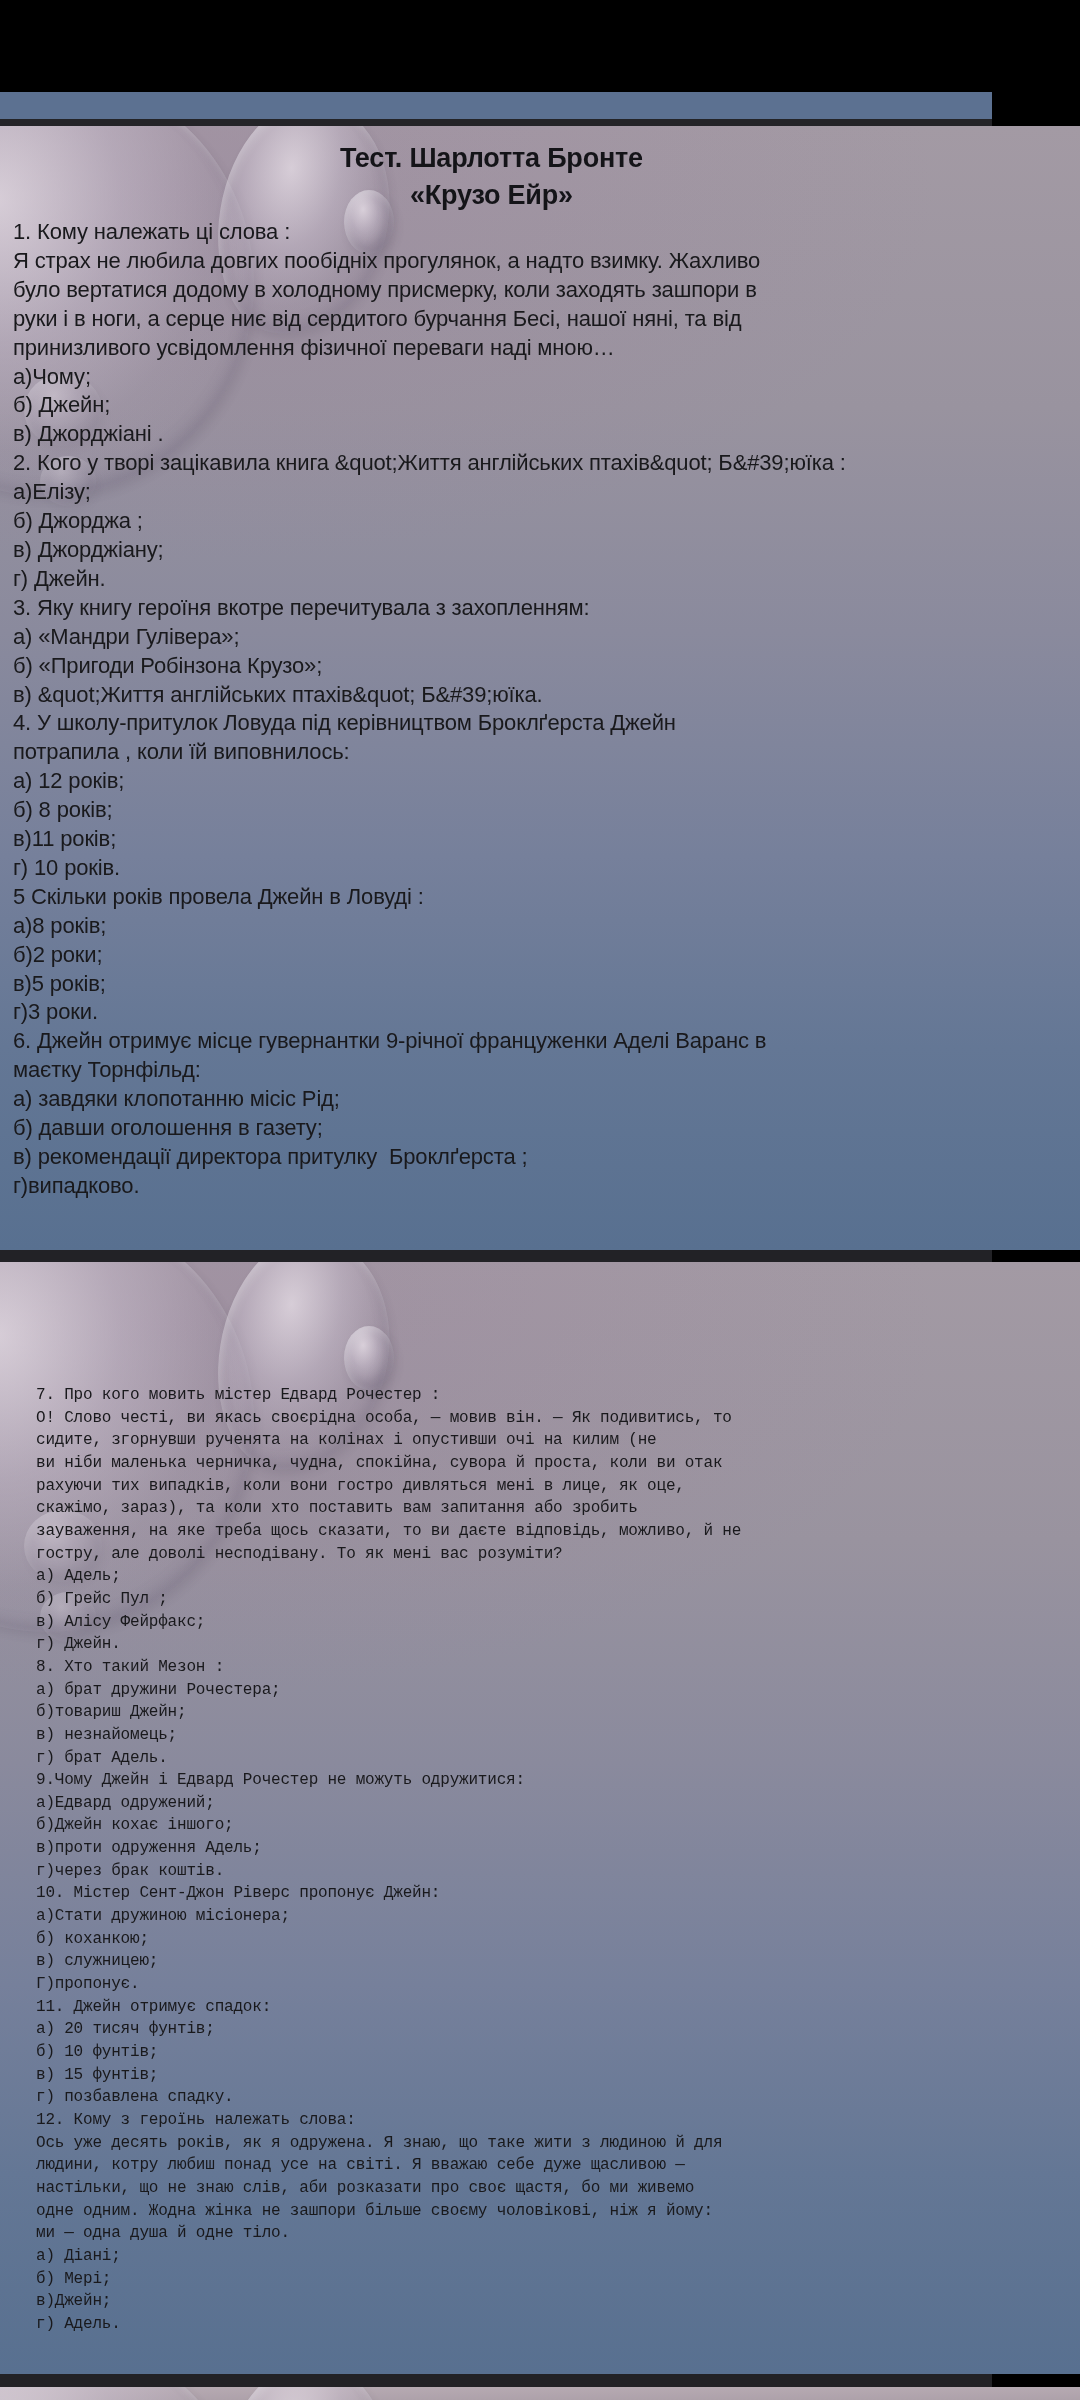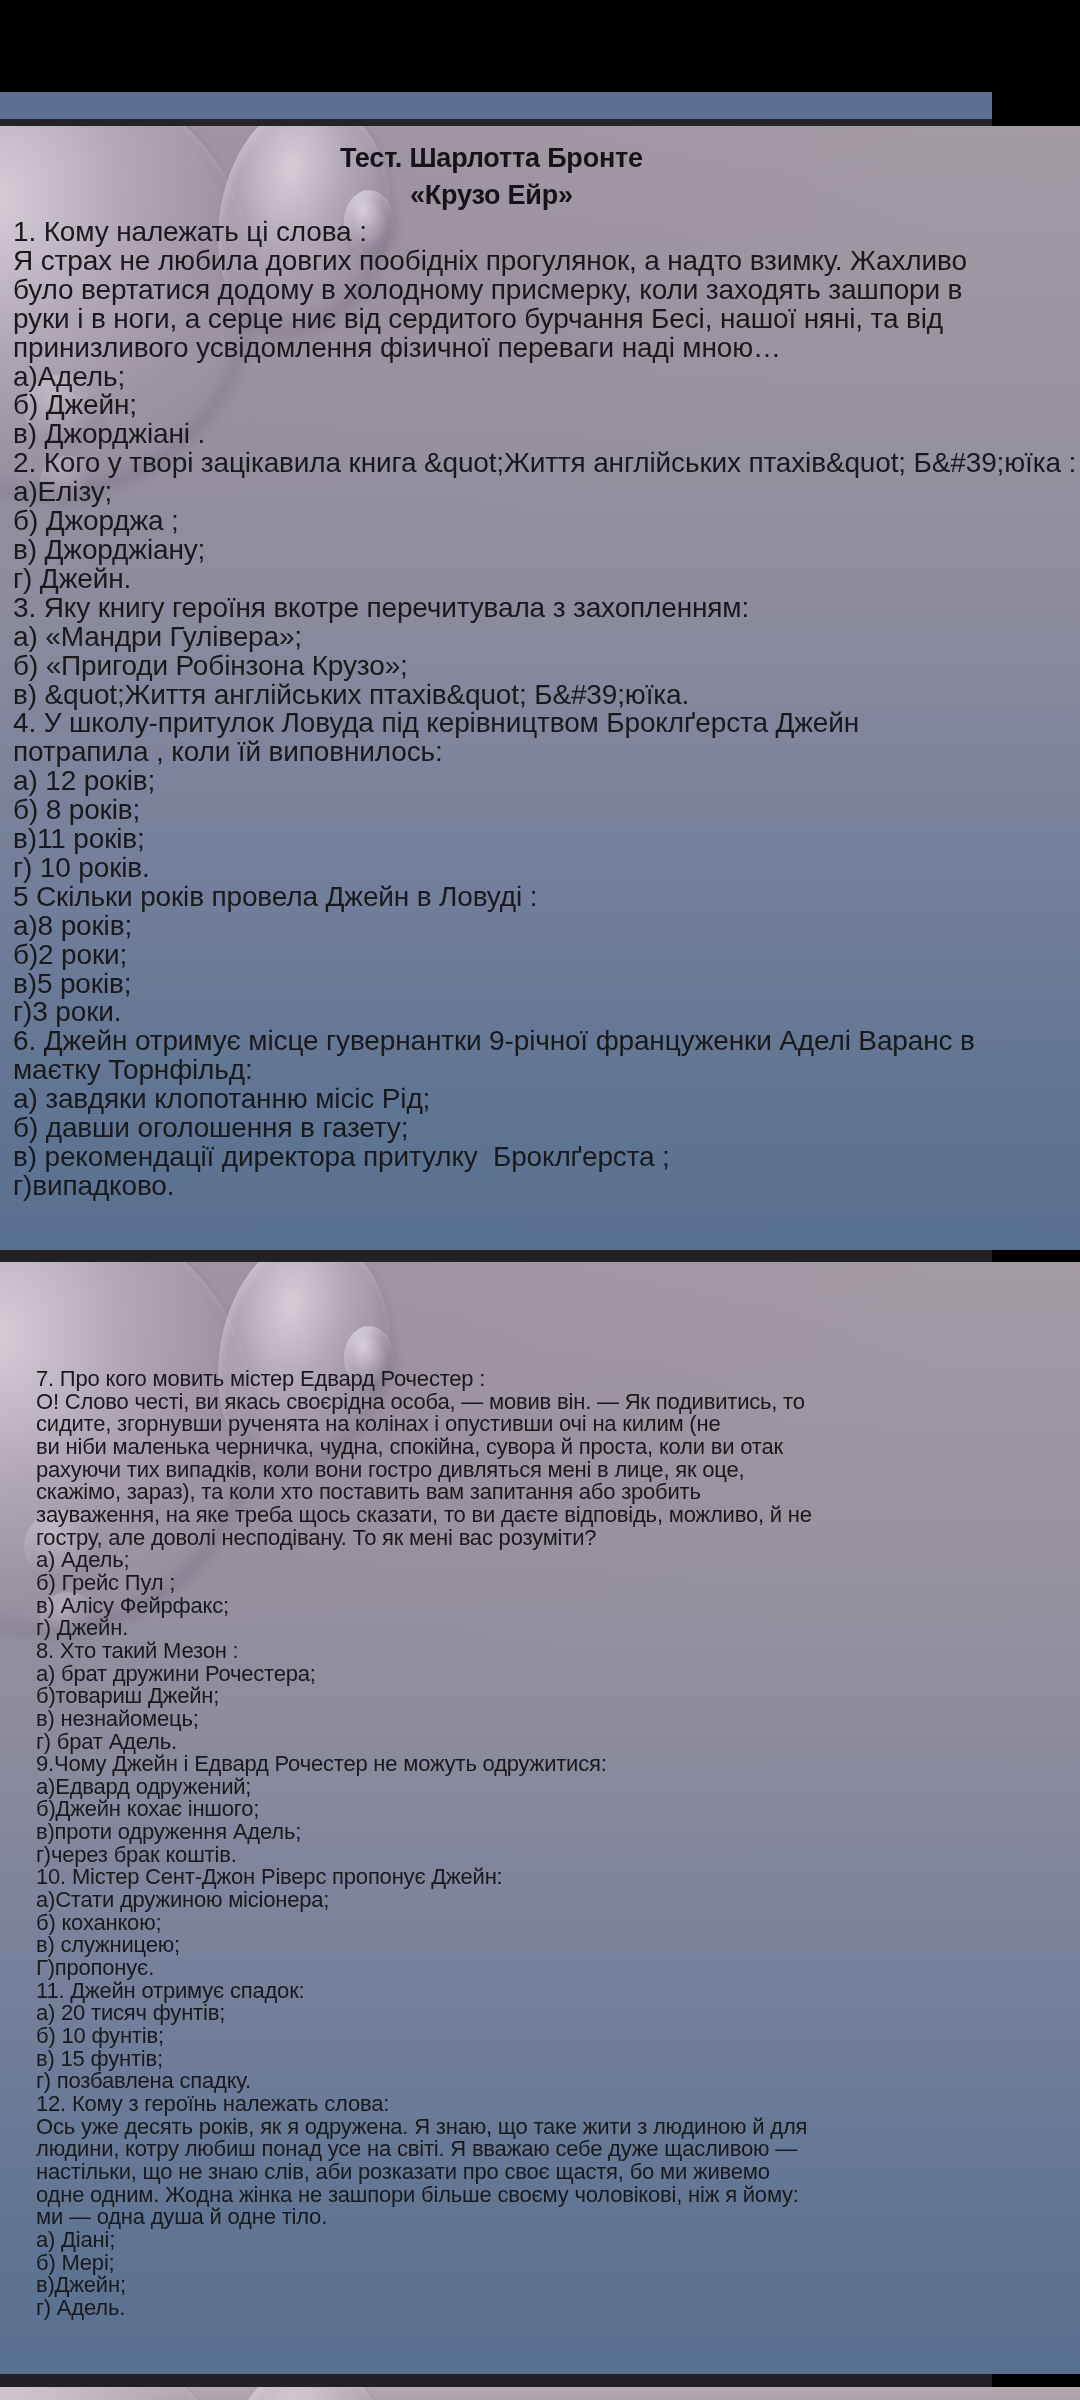--- a/index.html
+++ b/index.html
@@ -53,27 +53,28 @@
   .bubble.faint2{left:40px;top:330px;width:56px;height:50px;opacity:.45;}
 
   
   .s1-title{
     position:absolute;top:14px;left:0;width:91%;text-align:center;
     font-size:27px;font-weight:700;line-height:37px;color:#141418;
     letter-spacing:-0.2px;
   }
   .s1-body{
     position:absolute;top:92px;left:13px;right:4px;
-    font-size:28px;line-height:28.9px;color:#19191c;
+    font-size:22px;line-height:28.9px;color:#19191c;
     letter-spacing:-0.15px;
   }
   .s2-body{
-    position:absolute;top:106px;left:36px;right:10px;
-    font-size:22px;line-height:22.65px;color:#19191c;
+    position:absolute;top:122px;left:36px;right:10px;
+    font-size:16px;line-height:22.65px;color:#19191c;
     letter-spacing:-0.2px;
+    font-family:Liberation Mono, monospace;
   }
   .line{white-space:pre;}
 </style>
 </head>
 <body>
 
 <div class="screen">
 
   <div class="top-black"></div>
   <div class="blue-band"></div>
@@ -88,21 +89,21 @@
     <div class="s1-title">
         <div class="line">Тест. Шарлотта Бронте</div>
         <div class="line">«Крузо Ейр»</div>
       </div>
     <div class="s1-body">
         <div class="line">1. Кому належать ці слова :</div>
         <div class="line">Я страх не любила довгих пообідніх прогулянок, а надто взимку. Жахливо</div>
         <div class="line">було вертатися додому в холодному присмерку, коли заходять зашпори в</div>
         <div class="line">руки і в ноги, а серце ниє від сердитого бурчання Бесі, нашої няні, та від</div>
         <div class="line">принизливого усвідомлення фізичної переваги наді мною…</div>
-        <div class="line">а)Адель;</div>
+        <div class="line">а)Чому;</div>
         <div class="line">б) Джейн;</div>
         <div class="line">в) Джорджіані .</div>
         <div class="line">2. Кого у творі зацікавила книга &amp;quot;Життя англійських птахів&amp;quot; Б&amp;#39;юїка :</div>
         <div class="line">а)Елізу;</div>
         <div class="line">б) Джорджа ;</div>
         <div class="line">в) Джорджіану;</div>
         <div class="line">г) Джейн.</div>
         <div class="line">3. Яку книгу героїня вкотре перечитувала з захопленням:</div>
         <div class="line">а) «Мандри Гулівера»;</div>
         <div class="line">б) «Пригоди Робінзона Крузо»;</div>

